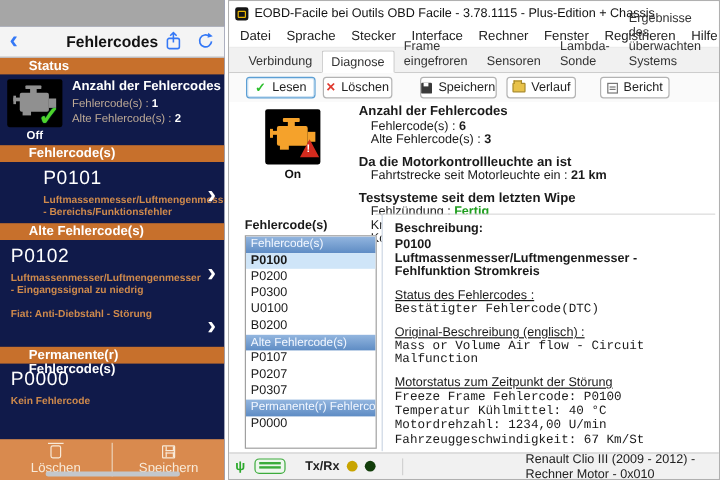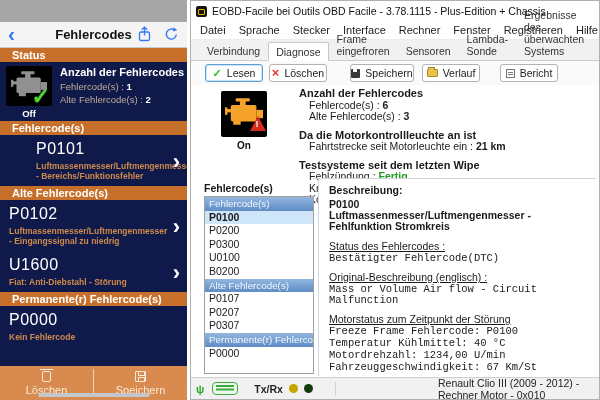--- a/index.html
+++ b/index.html
@@ -6,21 +6,21 @@
   html,body { width:600px; height:400px; }
   body { font-family:"Liberation Sans", sans-serif; background:#ffffff; position:relative; overflow:hidden; }
 
   
   .phone { position:absolute; left:0; top:0; width:187px; height:400px; background:#101a4a; overflow:hidden; }
   .phone-statusbar { height:22px; background:#a6a6a6; }
   .phone-nav { position:relative; height:26px; background:#f4f4f4; border-bottom:1px solid #c9c9c9; }
   .phone-nav .back { position:absolute; left:8px; top:0px; font-size:21px; line-height:24px; color:#3478f6; font-weight:bold; cursor:default; }
   .phone-nav .ttl { position:absolute; left:0; right:0; top:5px; text-align:center; font-size:13px; font-weight:bold; color:#111; }
   .phone-nav .navicons { position:absolute; right:8px; top:4px; display:flex; gap:13px; }
-  .sec-head { background:#c7702c; color:#fff; font-size:11px; font-weight:bold; padding:1px 12px; height:14px; line-height:12px; }
+  .sec-head { background:#c7702c; color:#fff; font-size:11px; font-weight:bold; padding:1px 24px; height:14px; line-height:12px; }
   .status-body { position:relative; height:59px; }
   .engine-tile { position:absolute; left:6px; top:4px; width:46px; height:40px; background:#000; border-radius:2px; display:flex; align-items:center; justify-content:center; }
   .engine-tile .chk { position:absolute; right:2px; bottom:-4px; color:#4fd32a; font-size:22px; font-weight:bold; text-shadow:0 0 1px #1a6; }
   .engine-state { position:absolute; left:6px; top:46px; width:46px; text-align:center; color:#fff; font-size:9.5px; font-weight:bold; }
   .status-txt { position:absolute; left:60px; top:4px; }
   .status-txt .t { color:#fff; font-size:11px; font-weight:bold; margin-bottom:3px; }
   .status-txt .r { color:#c0ac97; font-size:9.5px; margin-bottom:2px; }
   .status-txt .r b { color:#fff; }
   .dtc-item { position:relative; padding:5px 24px 5px 9px; min-height:40px; }
   .dtc-item .code { color:#fff; font-size:16px; letter-spacing:0.5px; margin-bottom:3px; }
@@ -146,21 +146,20 @@
     <span class="chev">›</span>
   </div>
 
   <div class="sec-head">Alte Fehlercode(s)</div>
   <div class="dtc-item" style="min-height:46px;">
     <div class="code">P0102</div>
     <div class="desc">Luftmassenmesser/Luftmengenmesser - Eingangssignal zu niedrig</div>
     <span class="chev">›</span>
   </div>
   <div class="dtc-item" style="min-height:38px;">
-    <div class="code">U1600</div>
     <div class="desc">Fiat: Anti-Diebstahl - Störung</div>
     <span class="chev">›</span>
   </div>
 
   <div class="sec-head">Permanente(r) Fehlercode(s)</div>
   <div class="dtc-item">
     <div class="code">P0000</div>
     <div class="desc">Kein Fehlercode</div>
   </div>
 

